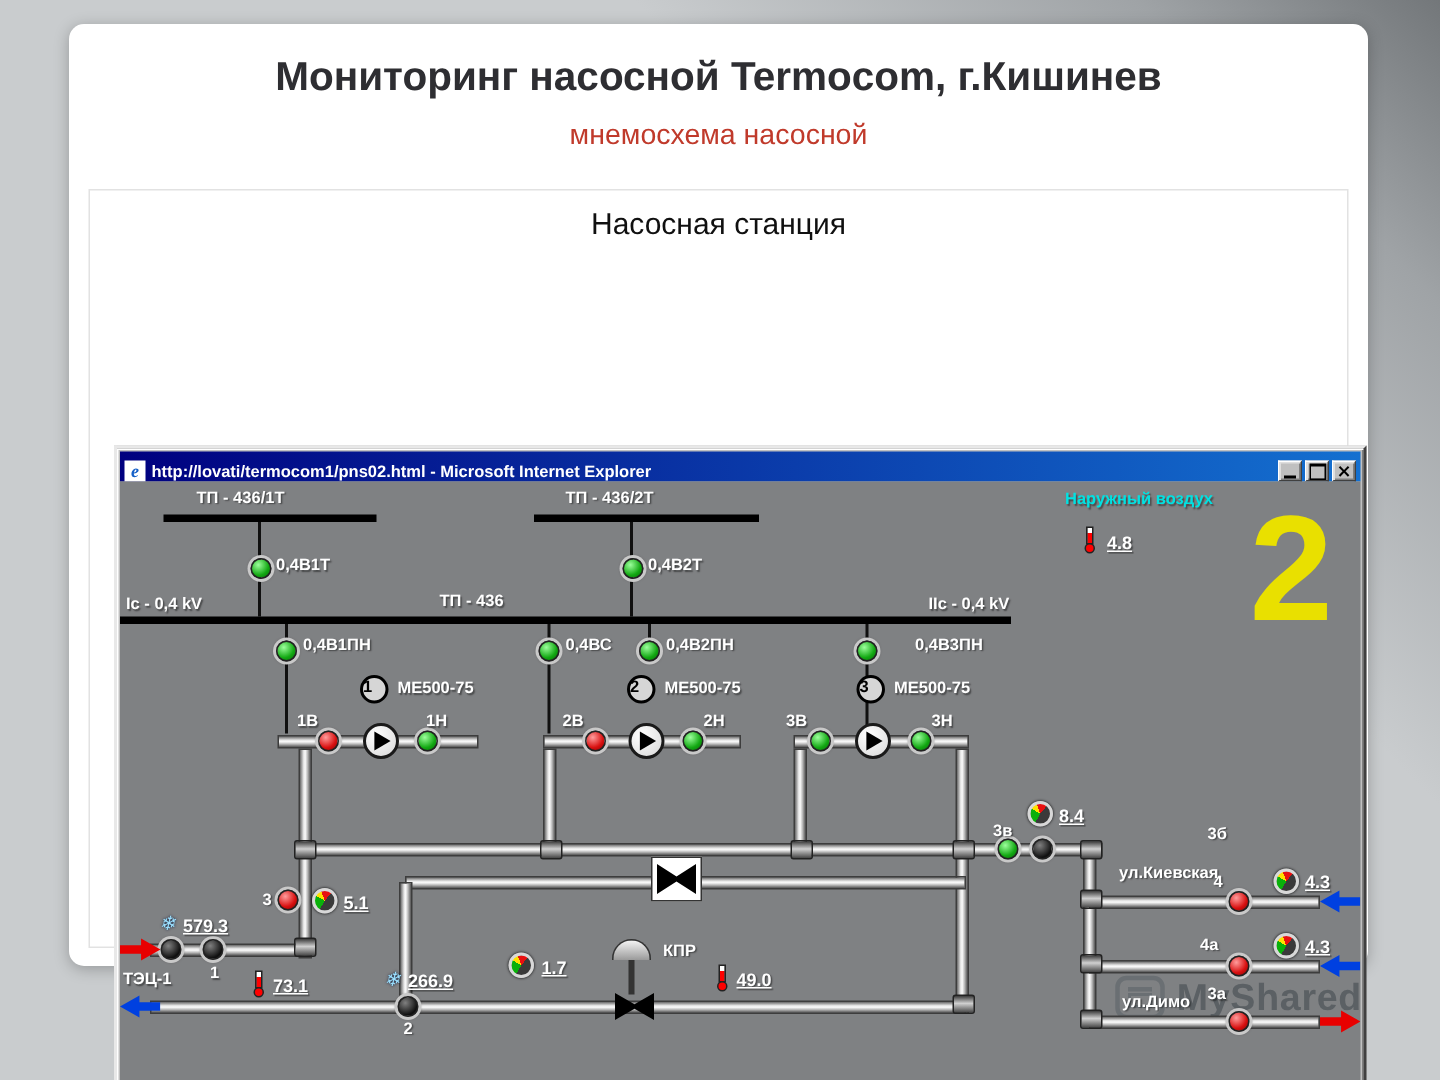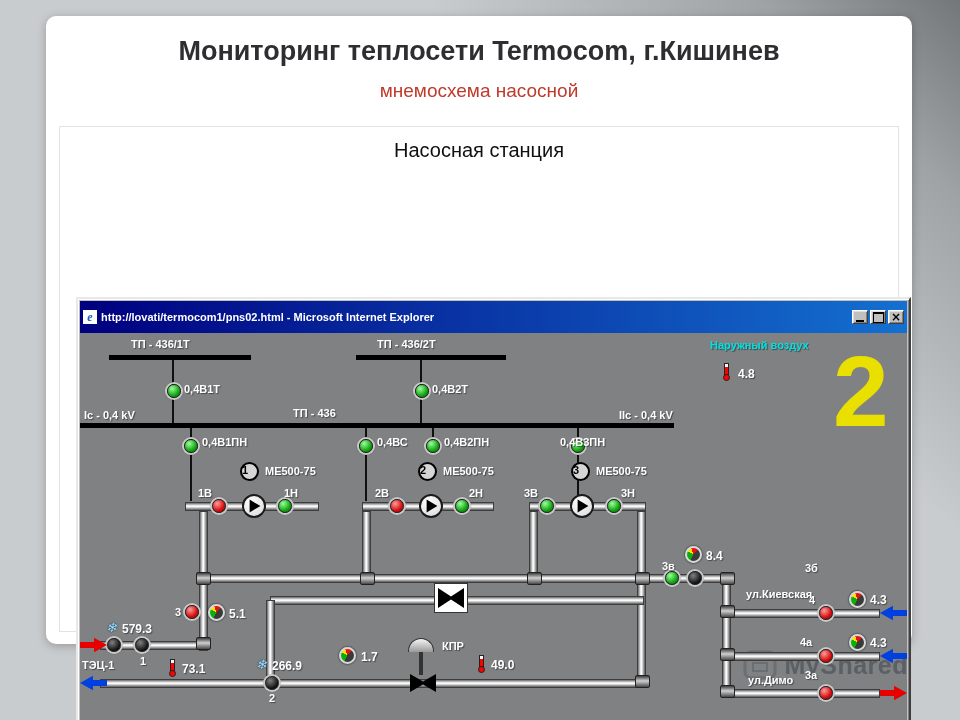--- a/index.html
+++ b/index.html
@@ -17,21 +17,21 @@
     font-size:19px; color:#c03a2b; }
   .panel { position:absolute; left:13px; top:110px; width:840px; height:506px;
     background:#fff; border:1px solid #e2e2e2; }
   .panel-title { position:absolute; top:12px; left:0; right:0; text-align:center;
     font-size:20px; color:#101010; }
 
   
   .iewin { position:absolute; left:16px; top:170px; width:835px; height:437px;
     background:#c0c0c0; border:2px solid; border-color:#e8e8e8 #404040 #404040 #e8e8e8;
     box-shadow: inset 1px 1px 0 #fff, inset -1px -1px 0 #808080; padding:2px; }
-  .tb { display:flex; align-items:center; height:32px; gap:4px; padding:0 3px;
+  .tb { display:flex; align-items:flex-end; height:20px; gap:4px; padding:0 3px;
     background:linear-gradient(90deg,#00007f,#1470d0); }
   .fav { width:14px; height:14px; background:#fff; color:#1560c8; flex:0 0 auto;
     display:flex; align-items:center; justify-content:center;
     font:bold italic 12px "Liberation Serif",serif; }
   .fav::before { content:"e"; }
   .tbt { flex:1; color:#fff; font:bold 11px "Liberation Sans",sans-serif;
     white-space:nowrap; overflow:hidden; }
   .wbtns { display:flex; gap:2px; flex:0 0 auto; }
   .wb { width:16px; height:14px; background:#c0c0c0; display:flex; align-items:center; justify-content:center;
     border:1px solid; border-color:#fff #404040 #404040 #fff;
@@ -40,21 +40,21 @@
   .wb.max::after { content:""; width:9px; height:8px; border:1px solid #000; border-top-width:2px; }
   .wb.close::after { content:"\00d7"; font:bold 12px "DejaVu Sans",sans-serif; line-height:1; color:#000; }
 
   
   .scada { position:relative; width:827px; height:407px; background:#7f8183; overflow:hidden; }
   .scada i, .scada b, .scada u, .scada s { position:absolute; display:block; text-decoration:none; }
 
   .lb { color:#fff; font:bold 11px "Liberation Sans",sans-serif; white-space:nowrap;
     z-index:6; text-shadow:1px 1px 1px rgba(0,0,0,0.45); }
   .lb.cy { color:#00e2e2; }
-  .lb.val { font-size:12px; }
+  .lb.val { font-size:12px;text-decoration:underline; }
   .big { font:bold 100px "Liberation Sans",sans-serif; color:#e9e000; line-height:0.92; z-index:2; }
 
   .bus { background:#000; z-index:2; }
   .wr  { width:2px; background:#101010; z-index:1; }
 
   .ph { height:9px; border:1px solid #3d3d3d; z-index:1;
     background:linear-gradient(180deg,#686868,#e8e8e8 35%,#fafafa 50%,#b9b9b9 72%,#555); }
   .pv { width:9px; border:1px solid #3d3d3d; z-index:1;
     background:linear-gradient(90deg,#686868,#e8e8e8 35%,#fafafa 50%,#b9b9b9 72%,#555); }
   .jt { width:15px; height:13px; border:1px solid #222; border-radius:2px; z-index:3;
@@ -101,21 +101,21 @@
   .stem { width:4px; background:#333; z-index:3; }
 
   
   .brand { position:absolute; right:52px; top:650px; display:flex; align-items:center; gap:8px; }
   .brand-text { font-size:25px; font-weight:bold; color:#5b6064; letter-spacing:0.5px; }
 </style>
 </head>
 <body>
 
 <div class="slide">
-  <div class="title">Мониторинг теплосети Termocom, г.Кишинев</div>
+  <div class="title">Мониторинг насосной Termocom, г.Кишинев</div>
   <div class="subtitle">мнемосхема насосной</div>
 
   <div class="panel">
     <div class="panel-title">Насосная станция</div>
 
     <div class="iewin">
       <div class="tb">
         <span class="fav"></span>
         <span class="tbt">http://lovati/termocom1/pns02.html - Microsoft Internet Explorer</span>
         <span class="wbtns">
@@ -154,21 +154,21 @@
         <i class="wr" style="left:285px;top:95px;height:73px"></i>
         <i class="wr" style="left:352px;top:95px;height:24px"></i>
         <i class="wr" style="left:497px;top:95px;height:73px"></i>
         <i class="ind g" style="left:104px;top:106px"></i>
         <b class="lb" style="left:122px;top:103px">0,4В1ПН</b>
         <i class="ind g" style="left:279px;top:106px"></i>
         <b class="lb" style="left:297px;top:103px">0,4ВС</b>
         <i class="ind g" style="left:346px;top:106px"></i>
         <b class="lb" style="left:364px;top:103px">0,4В2ПН</b>
         <i class="ind g" style="left:491px;top:106px"></i>
-        <b class="lb" style="left:480px;top:103px">0,4В3ПН</b>
+        <b class="lb" style="left:530px;top:103px">0,4В3ПН</b>
 
         <u class="num" style="left:160px;top:129px">1</u>
         <b class="lb" style="left:185px;top:132px">МЕ500-75</b>
         <u class="num" style="left:338px;top:129px">2</u>
         <b class="lb" style="left:363px;top:132px">МЕ500-75</b>
         <u class="num" style="left:491px;top:129px">3</u>
         <b class="lb" style="left:516px;top:132px">МЕ500-75</b>
 
         <i class="ph" style="left:105px;top:169px;width:134px"></i>
         <i class="ph" style="left:282px;top:169px;width:132px"></i>

